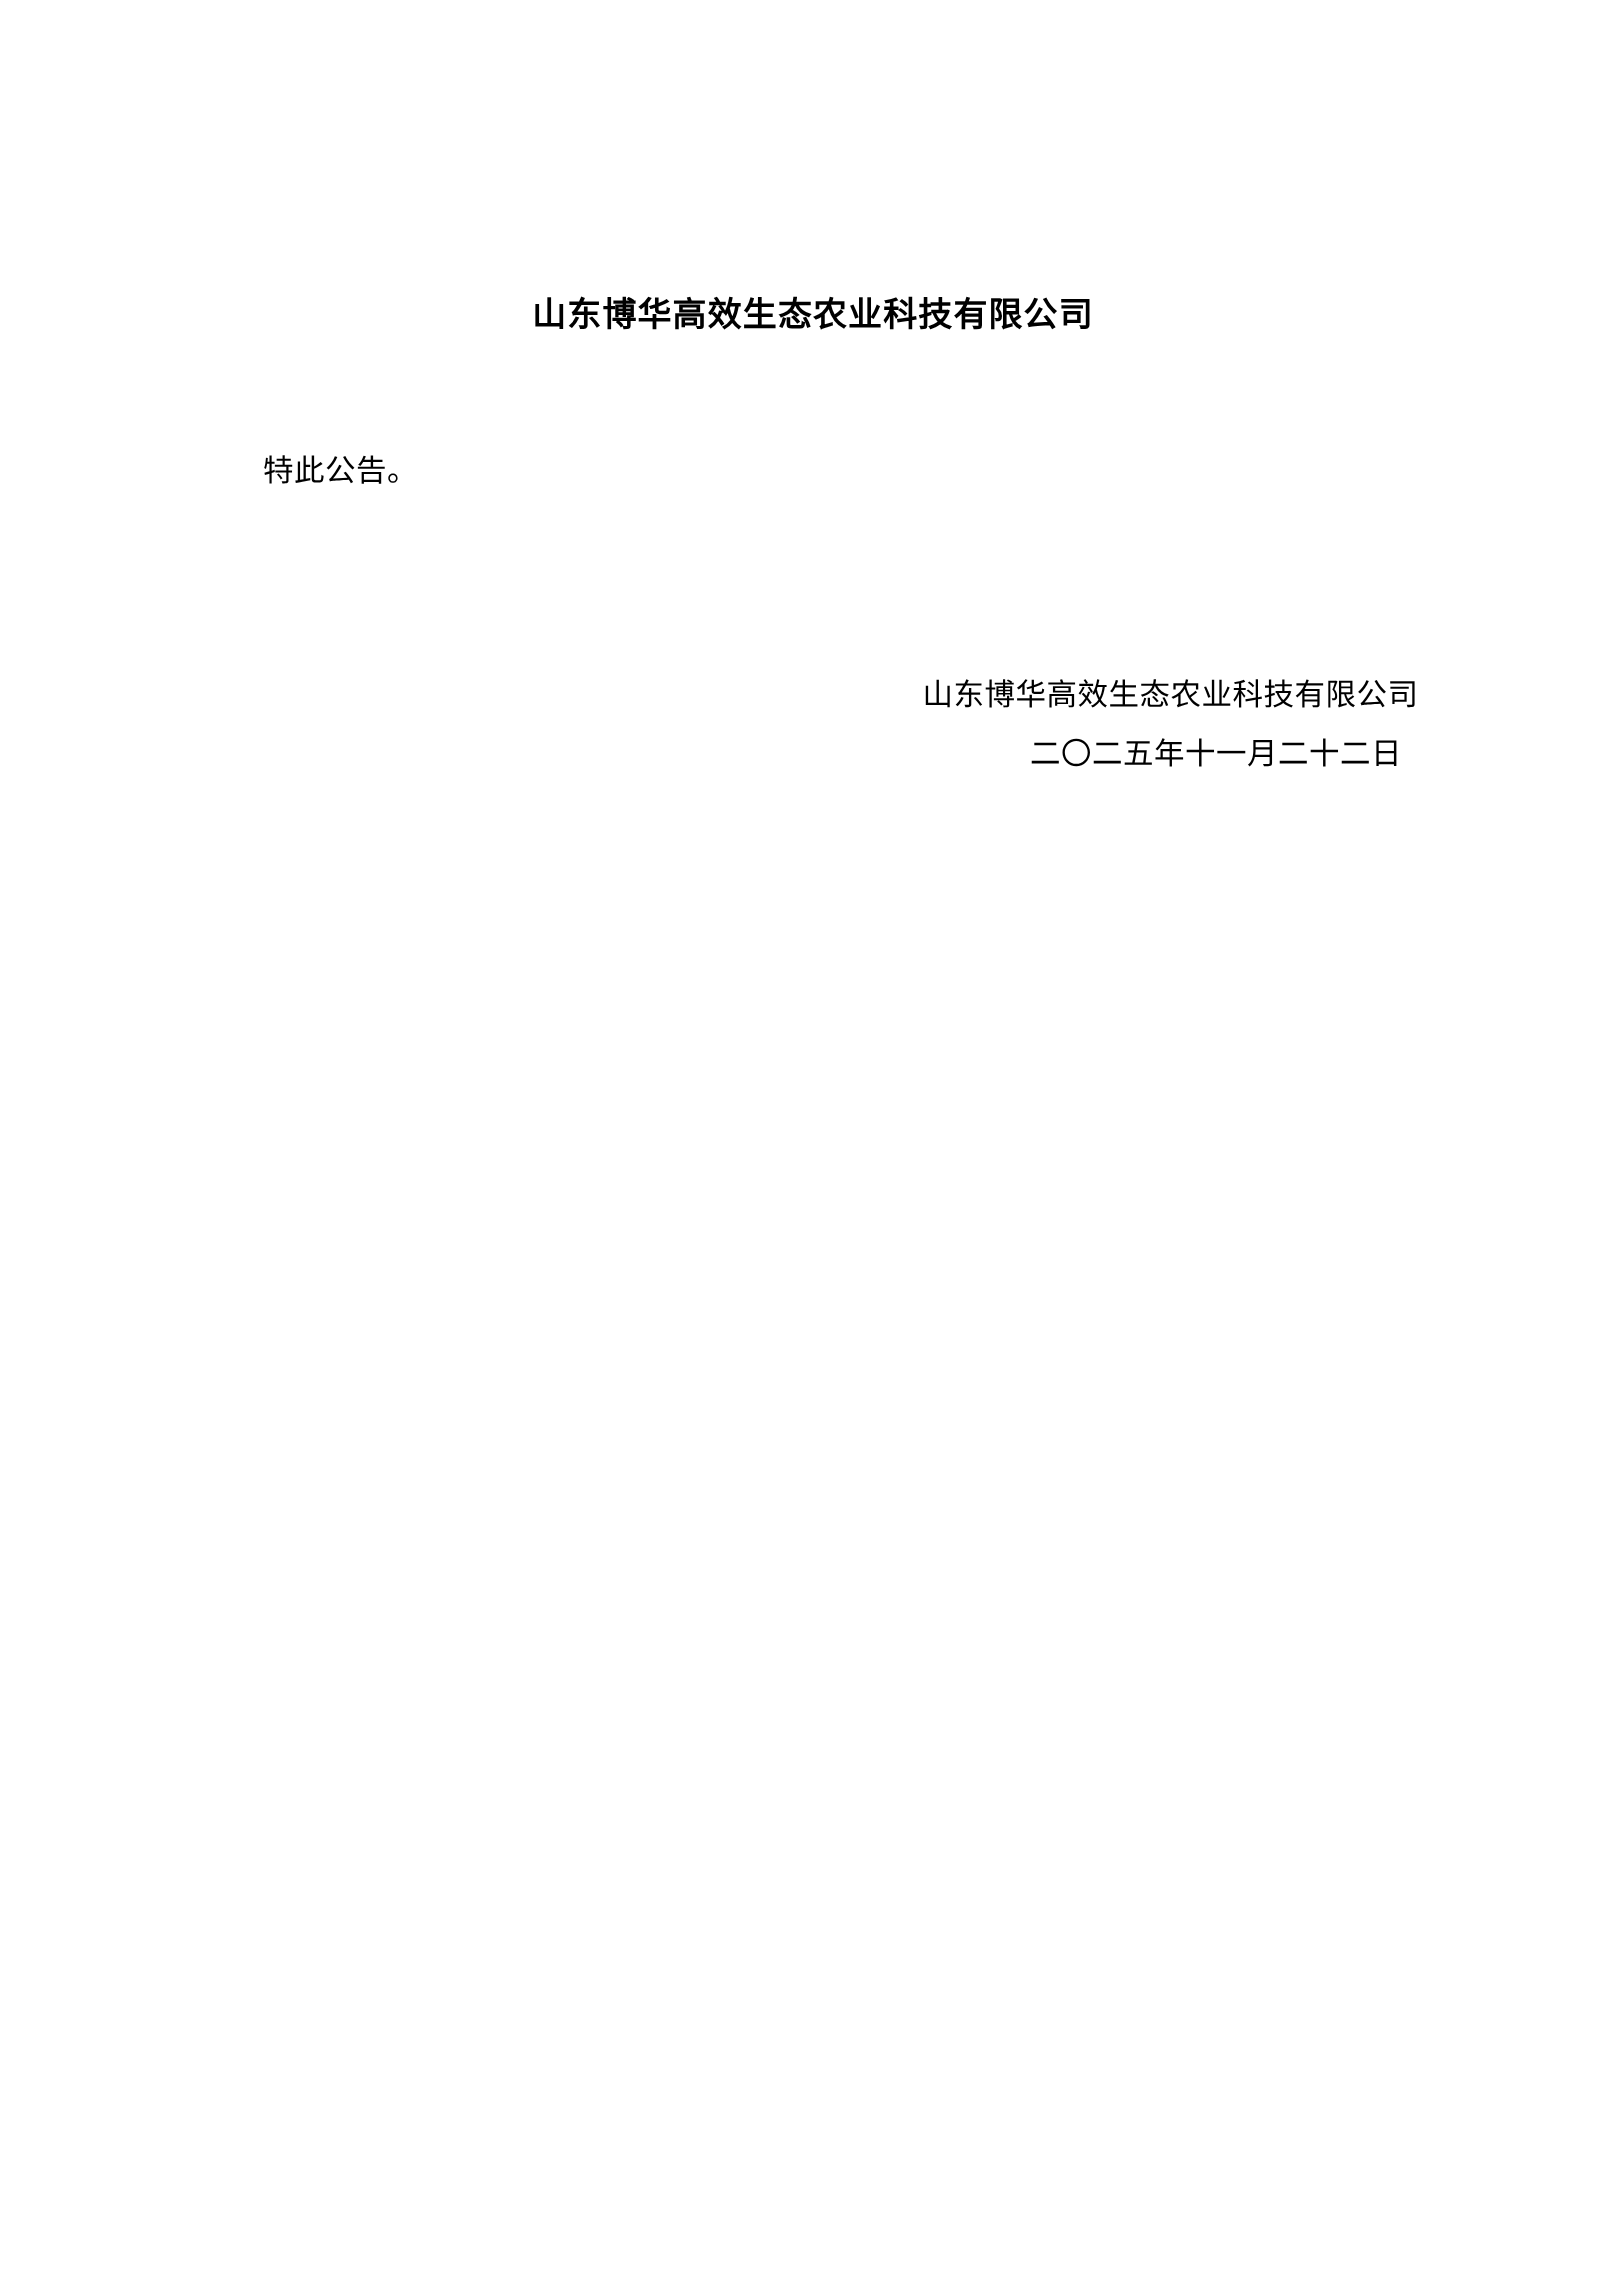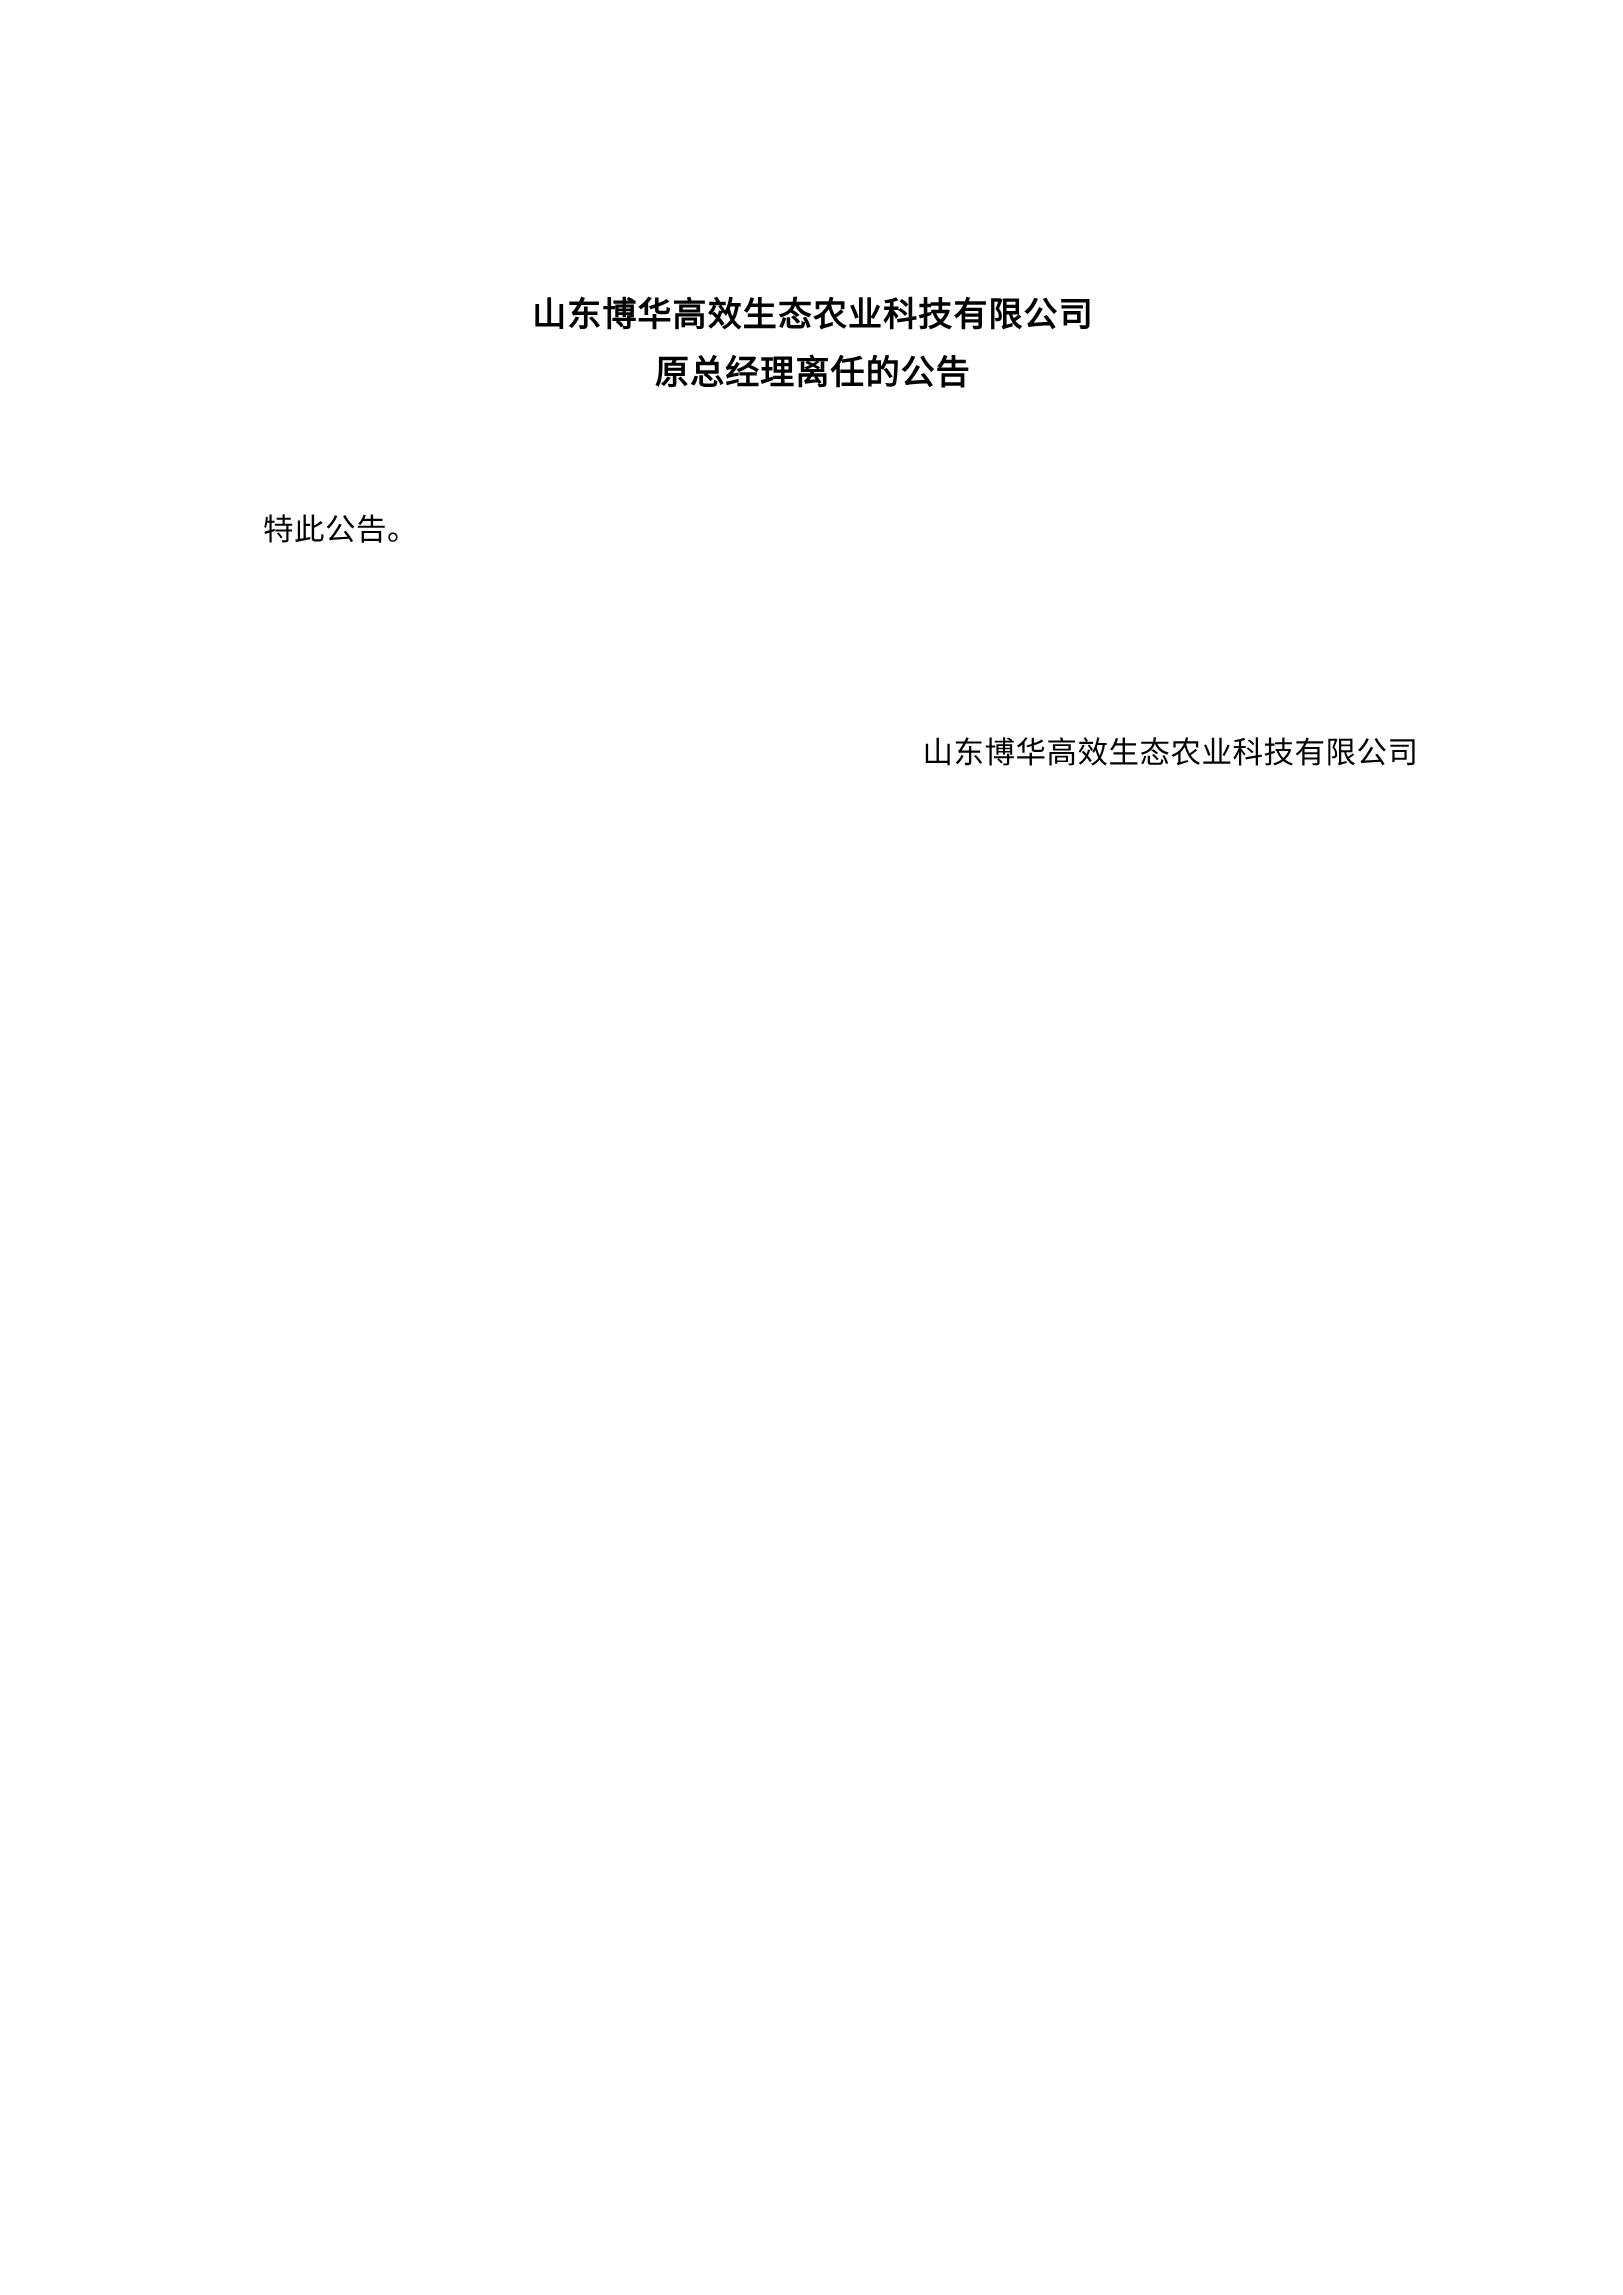--- a/index.html
+++ b/index.html
@@ -69,26 +69,26 @@
   }
 </style>
 </head>
 <body>
 
 <div class="page">
   <div class="content">
 
     <div class="title-block">
       <div class="title-line">山东博华高效生态农业科技有限公司</div>
-      <div class="title-line">原总经理离任的公告</div>
     </div>
 
     <div class="body-block">
       <p class="para">特此公告。</p>
     </div>
 
     <div class="sign-block">
       <div class="sign-line">山东博华高效生态农业科技有限公司</div>
+      <div class="sign-line date">二〇二五年十一月二十二日</div>
     </div>
 
   </div>
 </div>
 
 
 </body></html>

